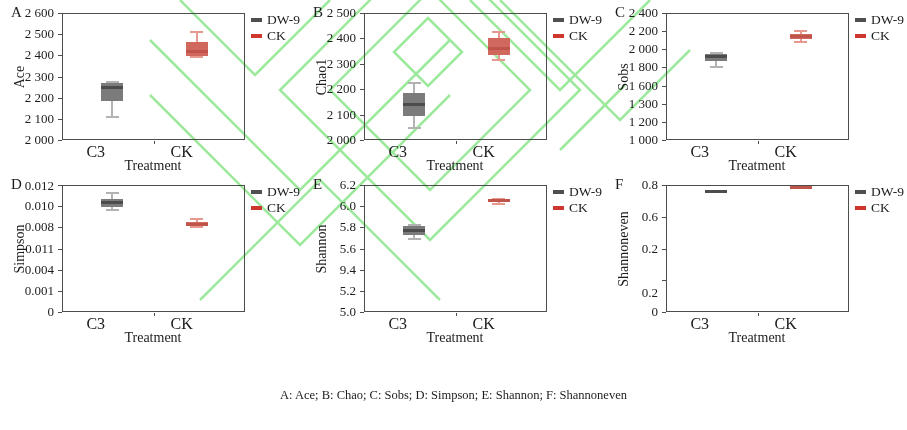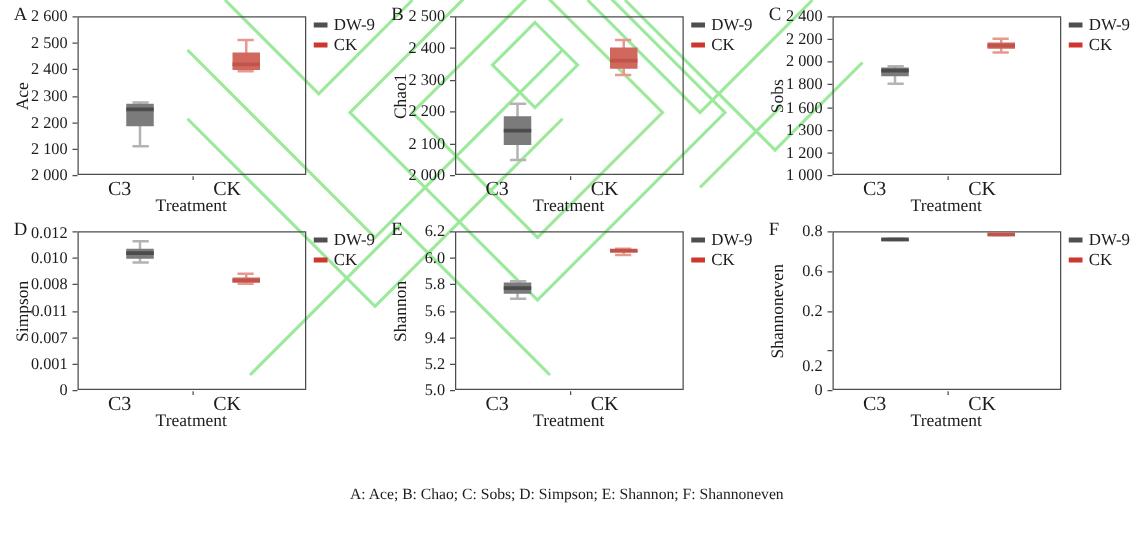--- a/index.html
+++ b/index.html
@@ -216,21 +216,21 @@
           </div>
         <div class="litem">
             <span class="lswatch" style="background: rgb(206, 55, 45);"></span>
             <span>CK</span>
           </div>
       </div>
     <div class="ytick" style="top: 132px;">0</div>
         <div class="ytickmark" style="top: 140px;"></div>
         <div class="ytick" style="top: 110.833px;">0.001</div>
         <div class="ytickmark" style="top: 118.833px;"></div>
-        <div class="ytick" style="top: 89.6667px;">0.007</div>
+        <div class="ytick" style="top: 89.6667px;">0.004</div>
         <div class="ytickmark" style="top: 97.6667px;"></div>
         <div class="ytick" style="top: 68.5px;">0.011</div>
         <div class="ytickmark" style="top: 76.5px;"></div>
         <div class="ytick" style="top: 47.3333px;">0.008</div>
         <div class="ytickmark" style="top: 55.3333px;"></div>
         <div class="ytick" style="top: 26.1667px;">0.010</div>
         <div class="ytickmark" style="top: 34.1667px;"></div>
         <div class="ytick" style="top: 6px;">0.012</div>
         <div class="ytickmark" style="top: 13px;"></div>
         <div class="xtick" style="left: 86.41px; top: 143px;">C3</div>

